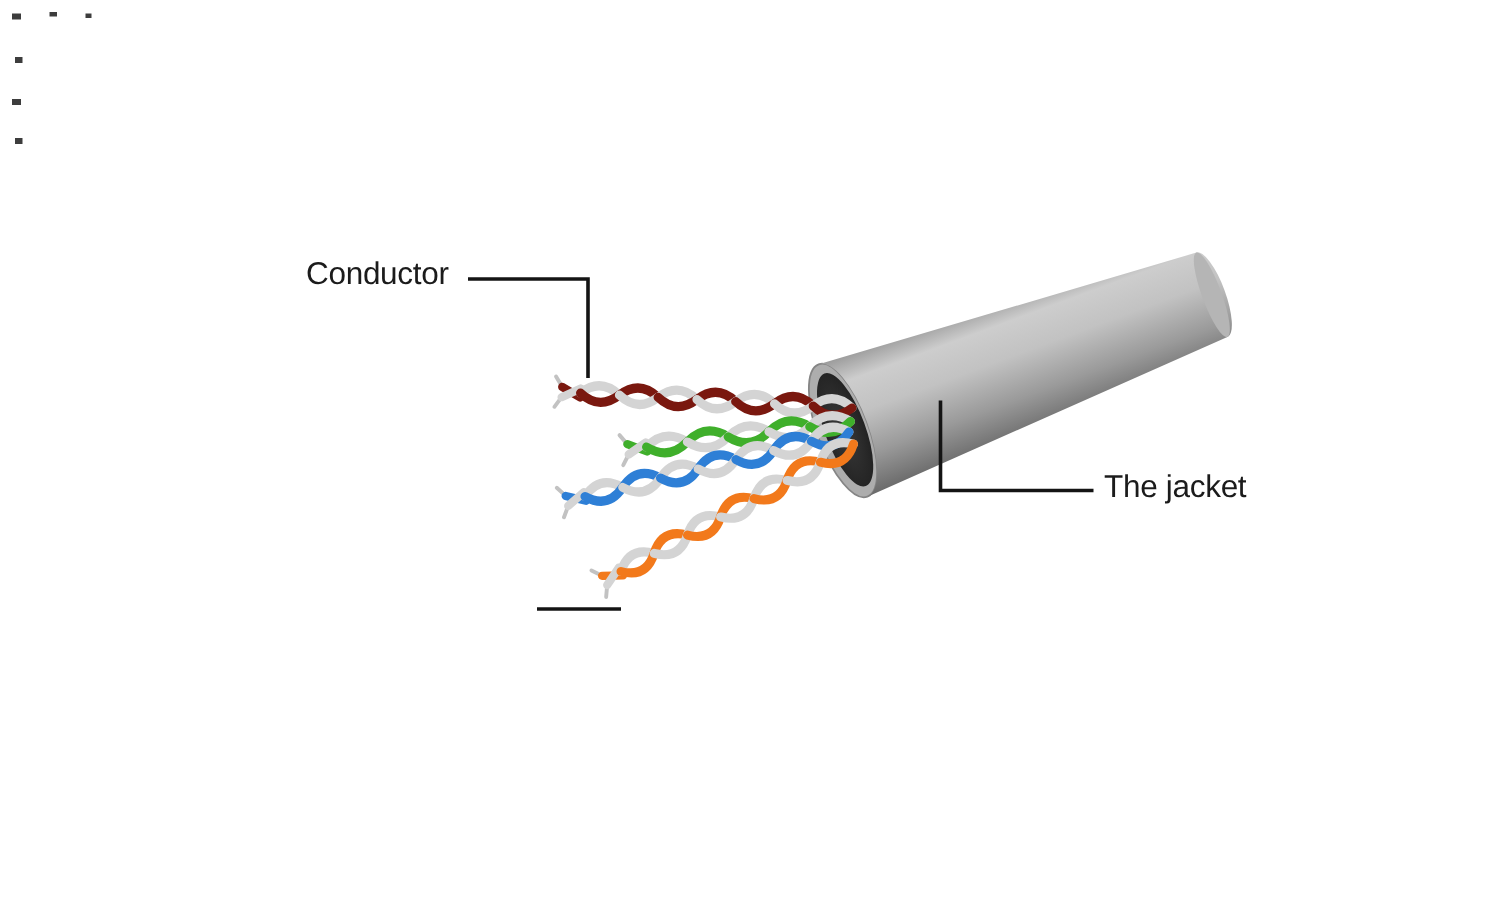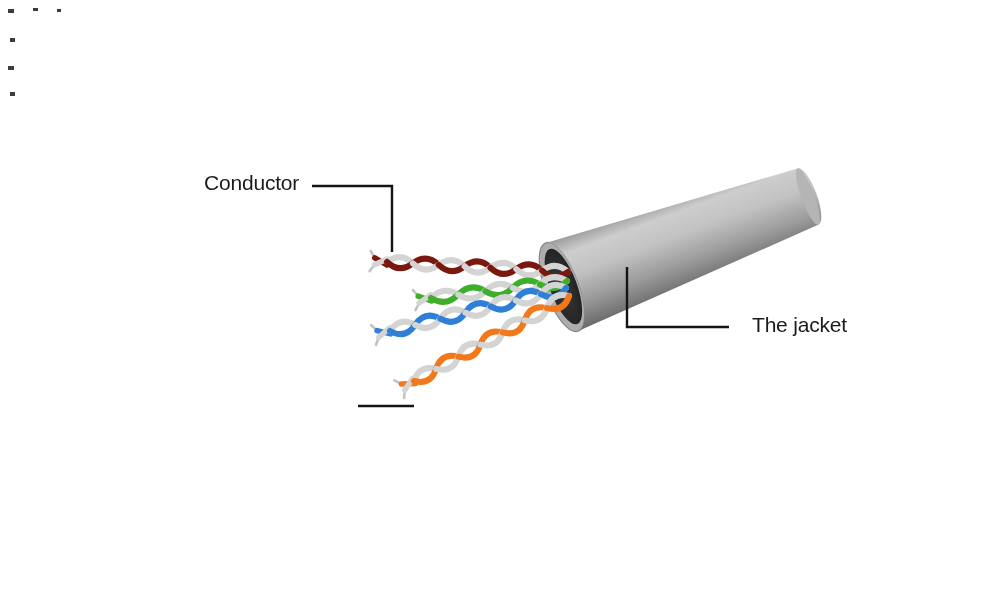--- a/index.html
+++ b/index.html
@@ -13,21 +13,21 @@
   .stage svg{position:absolute;left:0;top:0;}
   .callout{
     position:absolute;
     font-size:21px;
     color:#1b1b1b;
     letter-spacing:-0.2px;
     white-space:nowrap;
   }
   #conductor-label{left:204px;top:171px;}
   #insulation-label{left:204px;top:391px;}
-  #jacket-label{left:736px;top:313px;margin-left:16px;}
+  #jacket-label{left:736px;top:313px;}
 </style>
 </head>
 <body>
 
 <div class="stage">
 
   <svg width="1000" height="600" viewBox="0 0 1000 600">
     <defs>
       <linearGradient id="jacketGrad" gradientUnits="userSpaceOnUse" x1="0" y1="-47" x2="0" y2="47">
         <stop offset="0" stop-color="#9b9b9b"></stop>

